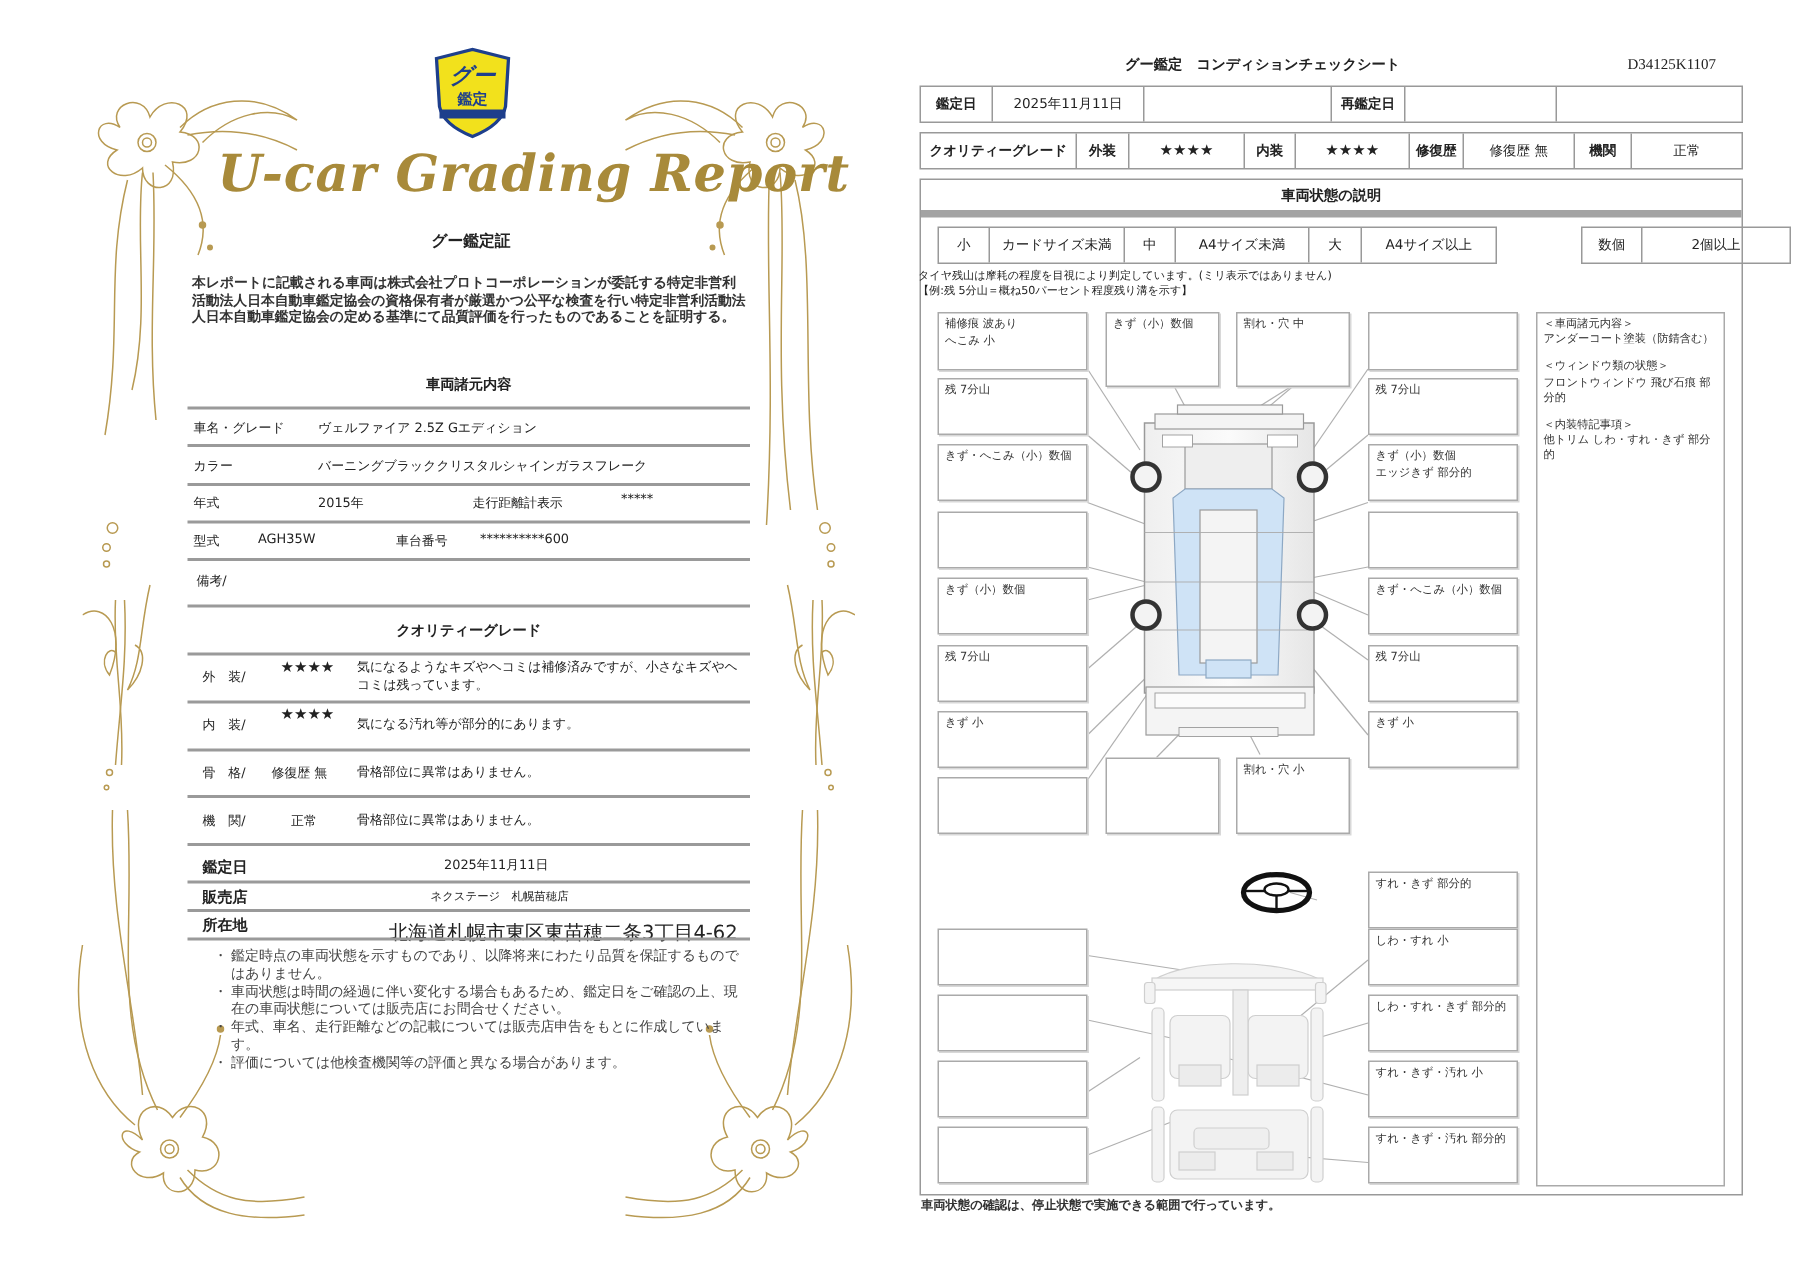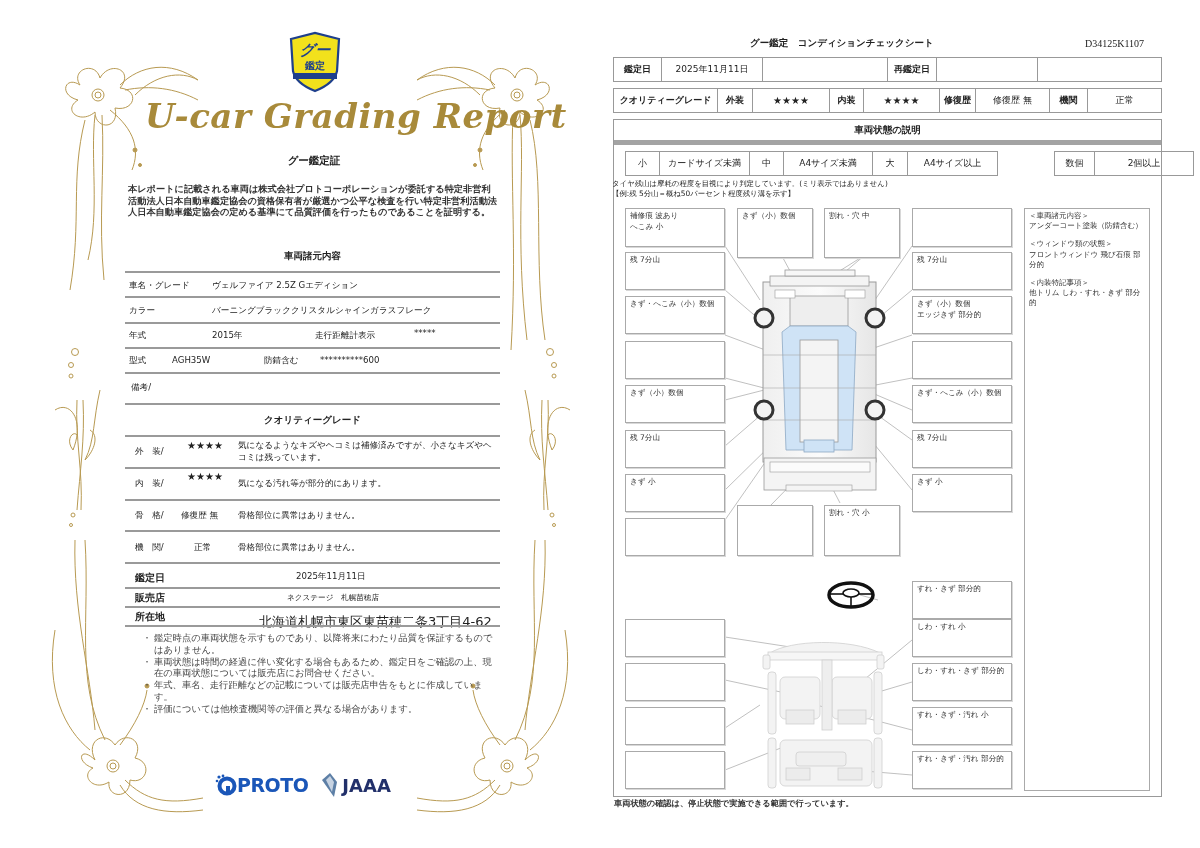--- a/index.html
+++ b/index.html
@@ -173,21 +173,21 @@
   <div class="l-text l-small" style="left:129px;top:305px;">カラー</div>
   <div class="l-text l-small" style="left:212px;top:305px;">バーニングブラッククリスタルシャインガラスフレーク</div>
   <div class="l-rule" style="top:322px;"></div>
   <div class="l-text l-small" style="left:129px;top:330px;">年式</div>
   <div class="l-text l-small" style="left:212px;top:330px;">2015年</div>
   <div class="l-text l-small" style="left:315px;top:330px;">走行距離計表示</div>
   <div class="l-text l-small" style="left:414px;top:328px;">*****</div>
   <div class="l-rule" style="top:347px;"></div>
   <div class="l-text l-small" style="left:129px;top:355px;">型式</div>
   <div class="l-text l-small" style="left:172px;top:355px;">AGH35W</div>
-  <div class="l-text l-small" style="left:264px;top:355px;">防錆含む</div>
+  <div class="l-text l-small" style="left:264px;top:355px;">車台番号</div>
   <div class="l-text l-small" style="left:320px;top:355px;">**********600</div>
   <div class="l-rule" style="top:372px;"></div>
   <div class="l-text l-small" style="left:131px;top:382px;">備考/</div>
   <div class="l-rule" style="top:403px;"></div>
 
   <div class="l-section-title" style="top:414px;">クオリティーグレード</div>
   <div class="l-rule" style="top:435px;"></div>
 
   <div class="l-text l-small" style="left:135px;top:446px;">外　装/</div>
   <div class="l-text" style="left:187px;top:440px;font-size:10px;">★★★★</div>
@@ -231,39 +231,20 @@
     <div class="bullet">
         <span class="dot">・</span>
         <span>年式、車名、走行距離などの記載については販売店申告をもとに作成しています。</span>
       </div>
     <div class="bullet">
         <span class="dot">・</span>
         <span>評価については他検査機関等の評価と異なる場合があります。</span>
       </div>
   </div>
 
-  <div id="logos">
-    <div id="logo-proto">
-      <svg width="22" height="22" viewBox="0 0 22 22">
-        <circle cx="4" cy="3" r="1.6" fill="#1a56b8"></circle>
-          <circle cx="8" cy="2" r="1.4" fill="#1a56b8"></circle>
-          <circle cx="2" cy="7" r="1.3" fill="#1a56b8"></circle>
-        <circle cx="12" cy="12" r="7.5" fill="none" stroke="#1a56b8" stroke-width="4"></circle>
-        <rect x="11" y="12" width="4" height="9" fill="#1a56b8"></rect>
-      </svg>
-      <span>PROTO</span>
-    </div>
-    <div id="logo-jaaa">
-      <svg width="18" height="26" viewBox="0 0 18 26">
-        <path d="M2 8 L10 1 L17 10 L14 25 Z" fill="#5d7fa6"></path>
-        <path d="M6 8 L10 4 L14 10 L12 20 Z" fill="#c7d3e2"></path>
-      </svg>
-      <span>JAAA</span>
-    </div>
-  </div>
 </div>
 
 <div id="right">
   <div id="sheet-title">グー鑑定　コンディションチェックシート</div>
   <div id="sheet-id">D34125K1107</div>
 
   <div class="grid-table" style="left:13px;top:57px;width:549px;height:25px;">
     <div class="cell bold" style="width:48px;">鑑定日</div>
     <div class="cell" style="width:101px;">2025年11月11日</div>
     <div class="cell" style="width:125px;"></div>

